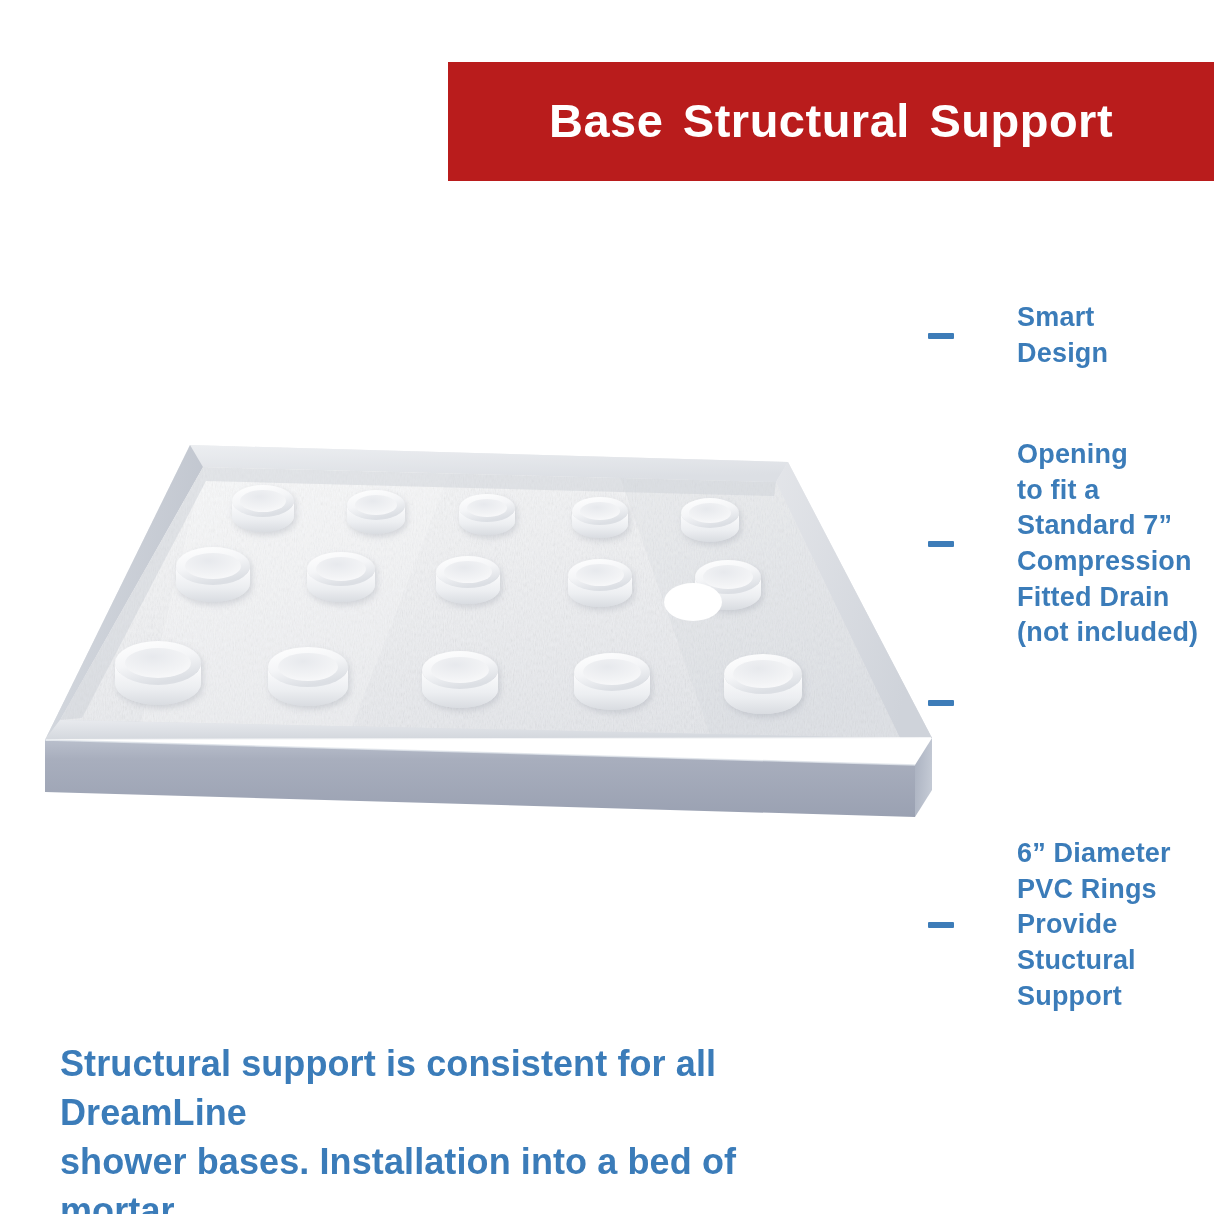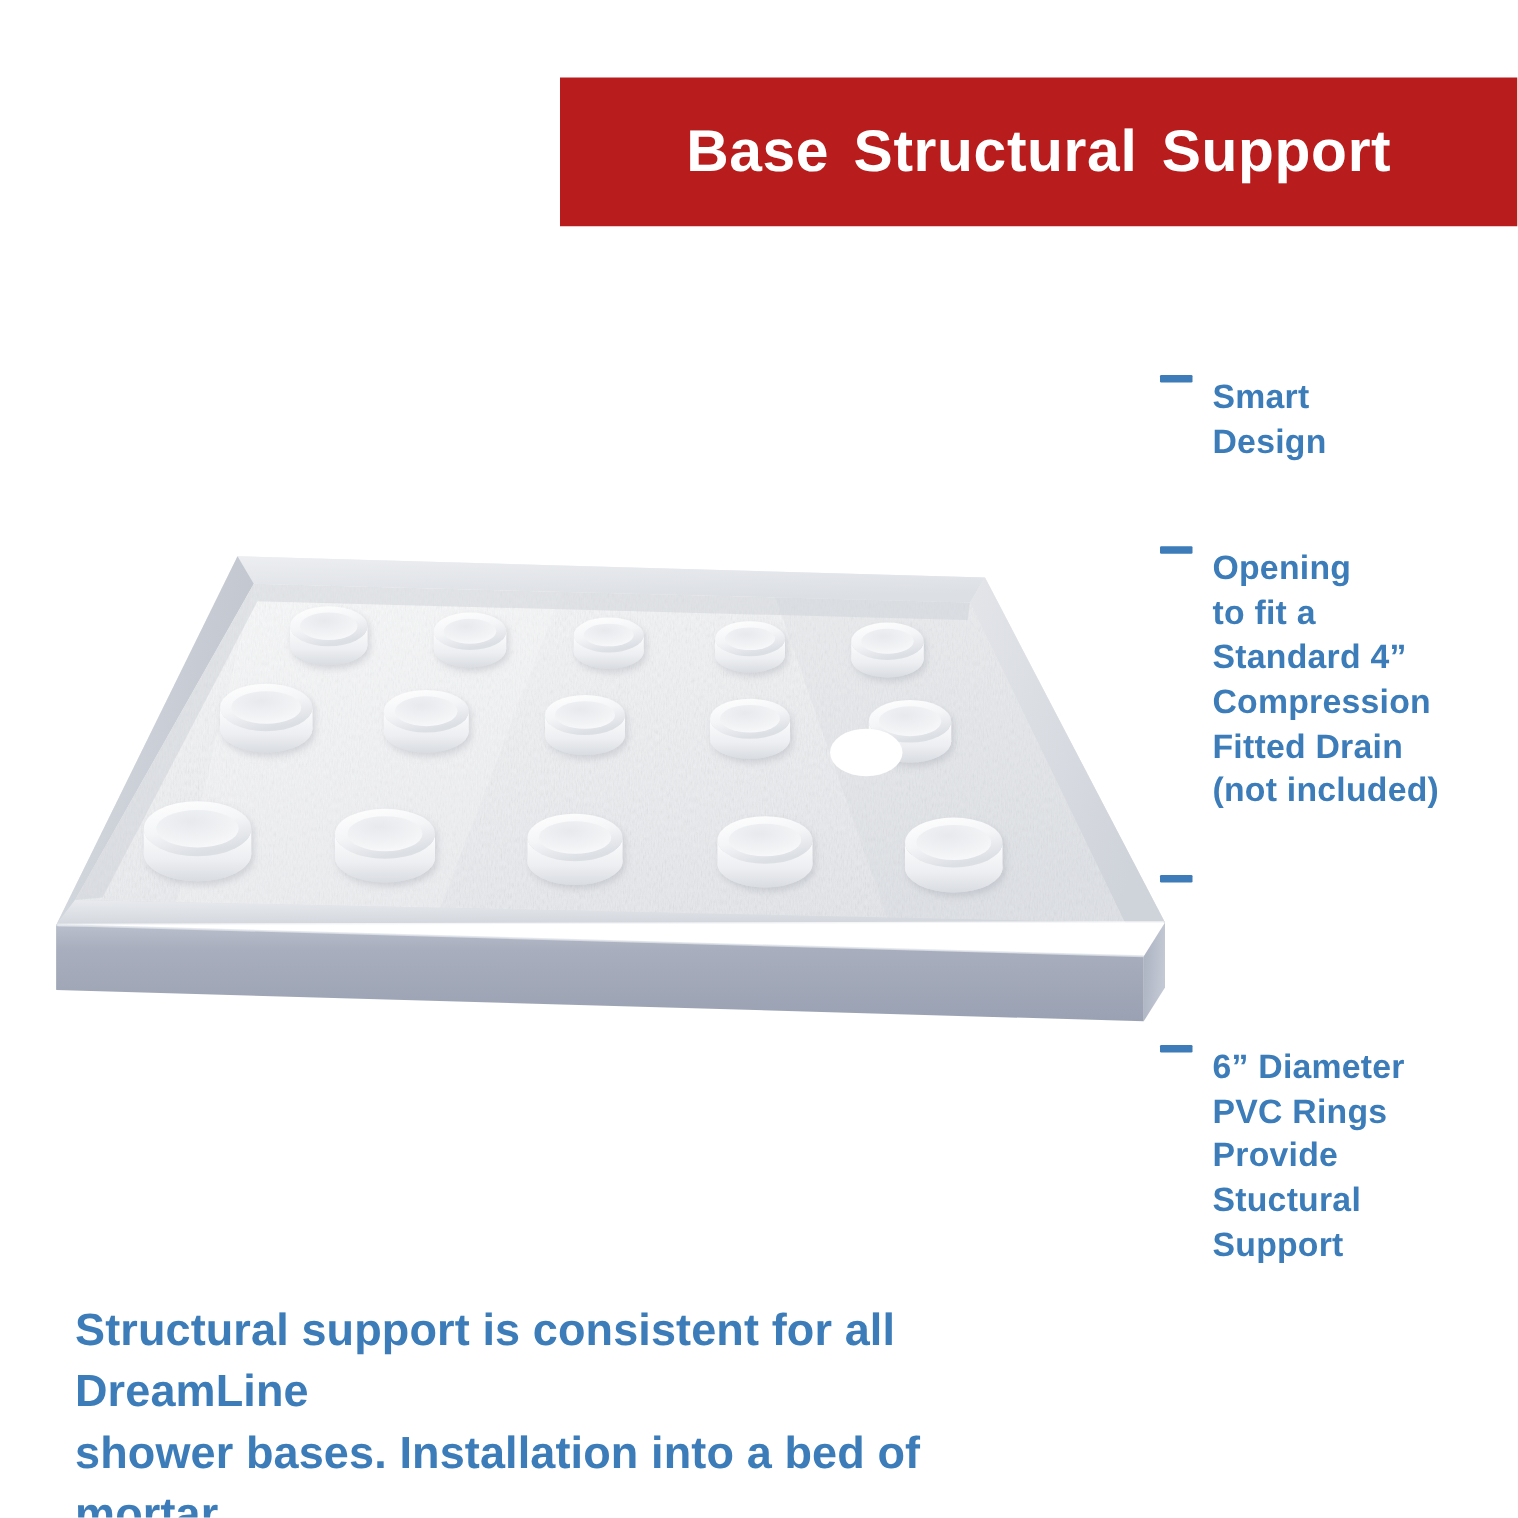--- a/index.html
+++ b/index.html
@@ -47,21 +47,22 @@
     top: 420px;
     width: 920px;
     height: 400px;
   }
   #product-figure svg { display: block; }
 
   
   .callout {
     position: absolute;
     display: flex;
-    align-items: flex-start;
+    align-items: center;
+    gap: 47px;
   }
   .callout-dash {
     width: 26px;
     height: 6px;
     background: #3d7cb8;
     flex: 0 0 auto;
     margin-right: 16px;
     border-radius: 1px;
   }
   .callout-text {
@@ -323,21 +324,21 @@
 <div class="callout" id="callout-smart-design">
   <span class="callout-dash"></span>
   <span class="callout-text">Smart
 Design</span>
 </div>
 
 <div class="callout" id="callout-drain-opening">
   <span class="callout-dash"></span>
   <span class="callout-text">Opening
 to fit a
-Standard 4”
+Standard 7”
 Compression
 Fitted Drain
 (not included)</span>
 </div>
 
 <div class="callout" id="callout-fiberglass">
   <span class="callout-dash"></span>
 </div>
 
 <div class="callout" id="callout-pvc-rings">

